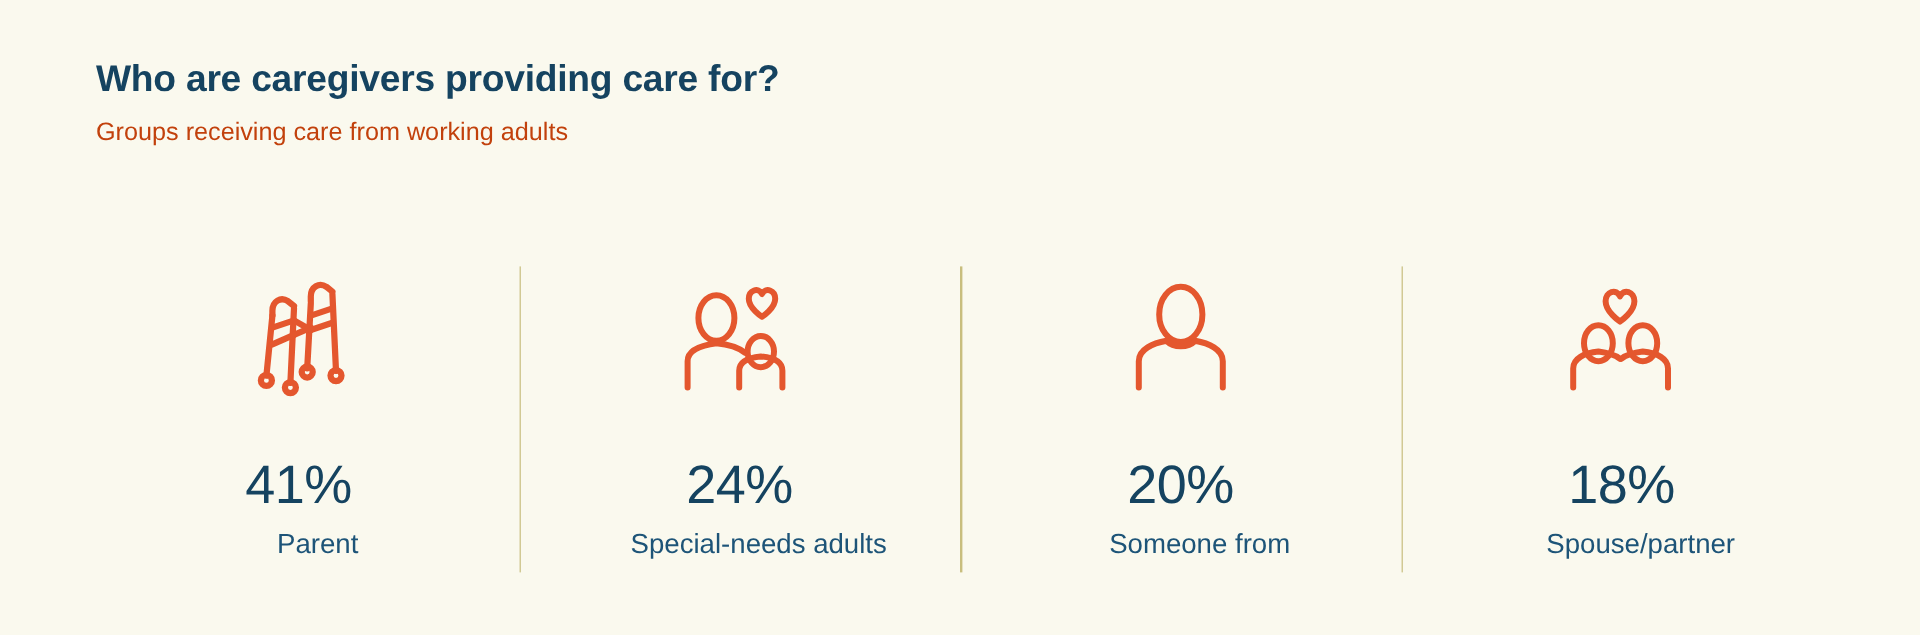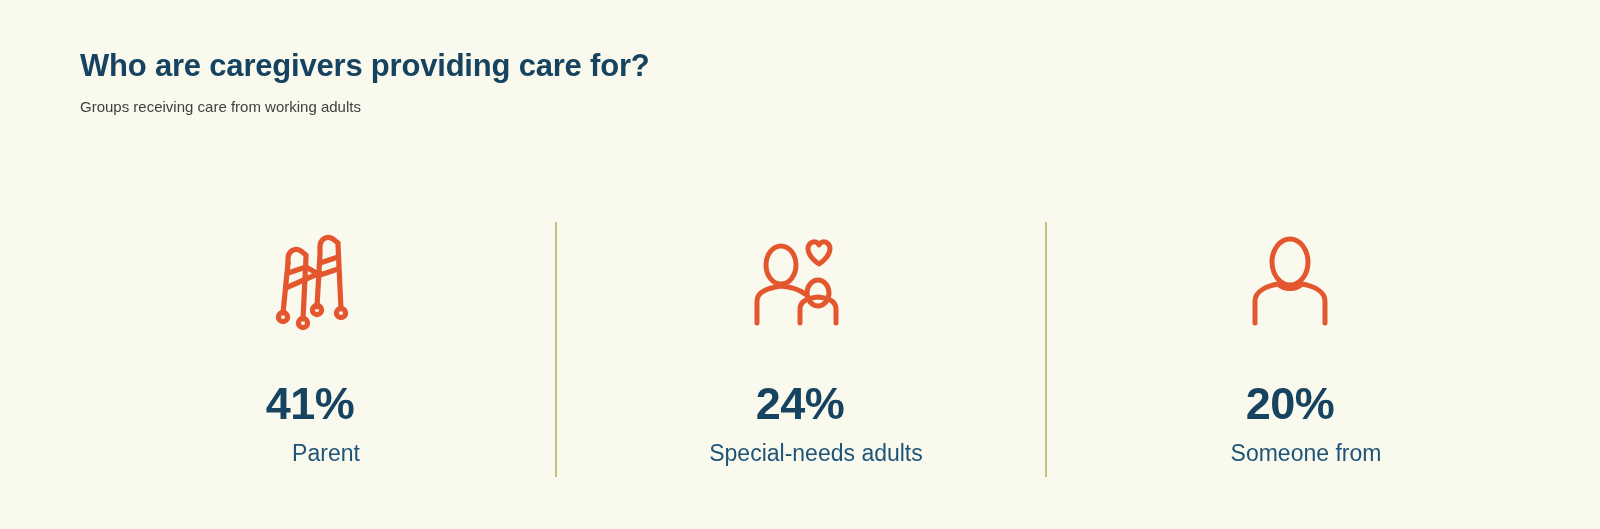--- a/index.html
+++ b/index.html
@@ -28,23 +28,23 @@
   .title {
     font-size: 31px;
     font-weight: bold;
     color: #154360;
     letter-spacing: -0.2px;
     line-height: 1.15;
     margin: 0;
     white-space: nowrap;
   }
   .subtitle {
-    font-size: 15px;
+    font-size: 21px;
     font-weight: normal;
-    color: #404040;
+    color: #c2410c;
     line-height: 1.2;
     margin: 14px 0 0 0;
     white-space: nowrap;
   }
   .stats-row {
     position: absolute;
     left: 65px;
     top: 213px;
     width: 1470px;
     height: 275px;
@@ -74,21 +74,21 @@
     margin-top: 8px;
     display: flex;
     align-items: center;
     justify-content: center;
   }
   .icon-wrap svg {
     display: block;
   }
   .stat-value {
     font-size: 45px;
-    font-weight: bold;
+    font-weight: normal;
     color: #154360;
     line-height: 1;
     margin-top: 40px;
     letter-spacing: -0.5px;
   }
   .stat-label {
     font-size: 23px;
     font-weight: normal;
     color: #1D5478;
     line-height: 1.2;
@@ -152,15 +152,28 @@
       <div class="icon-wrap">
         <svg width="94" height="96" viewBox="0 0 94 96" fill="none" stroke="#E4572E" stroke-width="5" stroke-linecap="round" stroke-linejoin="round">
           <ellipse cx="47" cy="29" rx="18" ry="23"></ellipse>
           <path d="M12 90 L12 68 C12 58 24 53 35 51 C41 57 53 57 59 51 C70 53 82 58 82 68 L82 90"></path>
         </svg>
       </div>
       <div class="stat-value">20%</div>
       <div class="stat-label">Someone from</div>
     </div>
 
+    <div class="stat-col">
+      <div class="icon-wrap">
+        <svg width="104" height="100" viewBox="0 0 104 100" fill="none" stroke="#E4572E" stroke-width="5" stroke-linecap="round" stroke-linejoin="round">
+          <path d="M63 20 C63 12 54 9 51 16 C48 9 39 12 39 20 C39 29 51 37 51 37 C51 37 63 29 63 20 Z"></path>
+          <ellipse cx="33" cy="55" rx="12" ry="15"></ellipse>
+          <path d="M12 92 L12 76 C12 68 21 63 33 62 C41 63 47 65 51 68"></path>
+          <ellipse cx="70" cy="55" rx="12" ry="15"></ellipse>
+          <path d="M52 68 C56 65 62 63 70 62 C82 63 91 68 91 76 L91 92"></path>
+        </svg>
+      </div>
+      <div class="stat-value">18%</div>
+      <div class="stat-label">Spouse/partner</div>
+    </div>
 
   </div>
 </div>
 
 </body></html>

